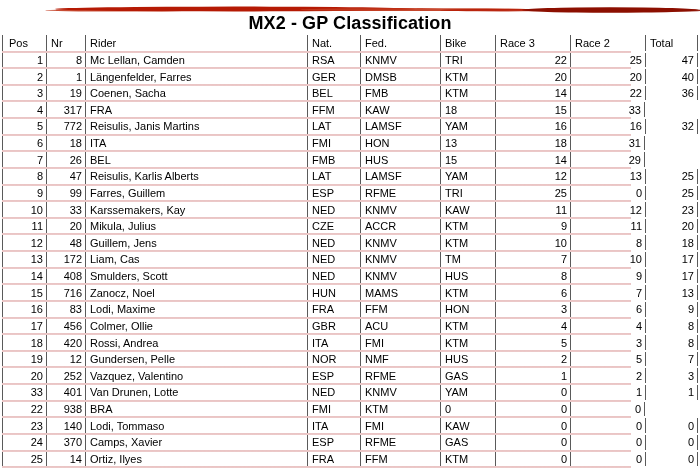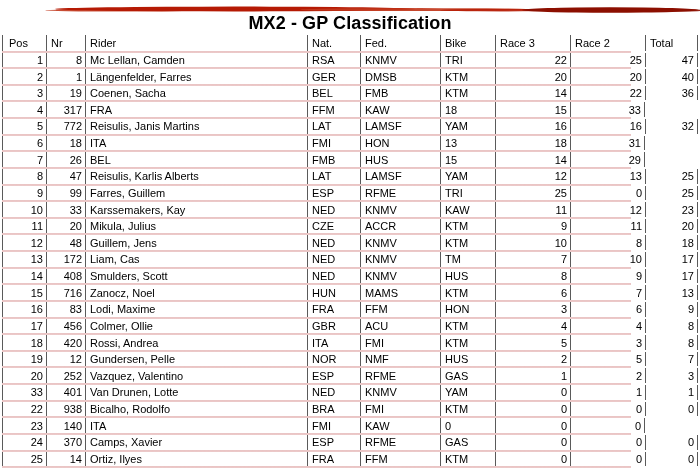--- a/index.html
+++ b/index.html
@@ -304,31 +304,31 @@
     <div class="cell">NED</div>
     <div class="cell">KNMV</div>
     <div class="cell">YAM</div>
     <div class="cell">0</div>
     <div class="cell">1</div>
     <div class="cell">1</div>
   </div>
         <div class="trow data">
     <div class="cell">22</div>
     <div class="cell">938</div>
-    <div class="cell">Bicalho, Rodolfo</div>
     <div class="cell">BRA</div>
     <div class="cell">FMI</div>
     <div class="cell">KTM</div>
     <div class="cell">0</div>
     <div class="cell">0</div>
     <div class="cell">0</div>
   </div>
         <div class="trow data">
     <div class="cell">23</div>
     <div class="cell">140</div>
+    <div class="cell">Lodi, Tommaso</div>
     <div class="cell">ITA</div>
     <div class="cell">FMI</div>
     <div class="cell">KAW</div>
     <div class="cell">0</div>
     <div class="cell">0</div>
     <div class="cell">0</div>
   </div>
         <div class="trow data">
     <div class="cell">24</div>
     <div class="cell">370</div>

